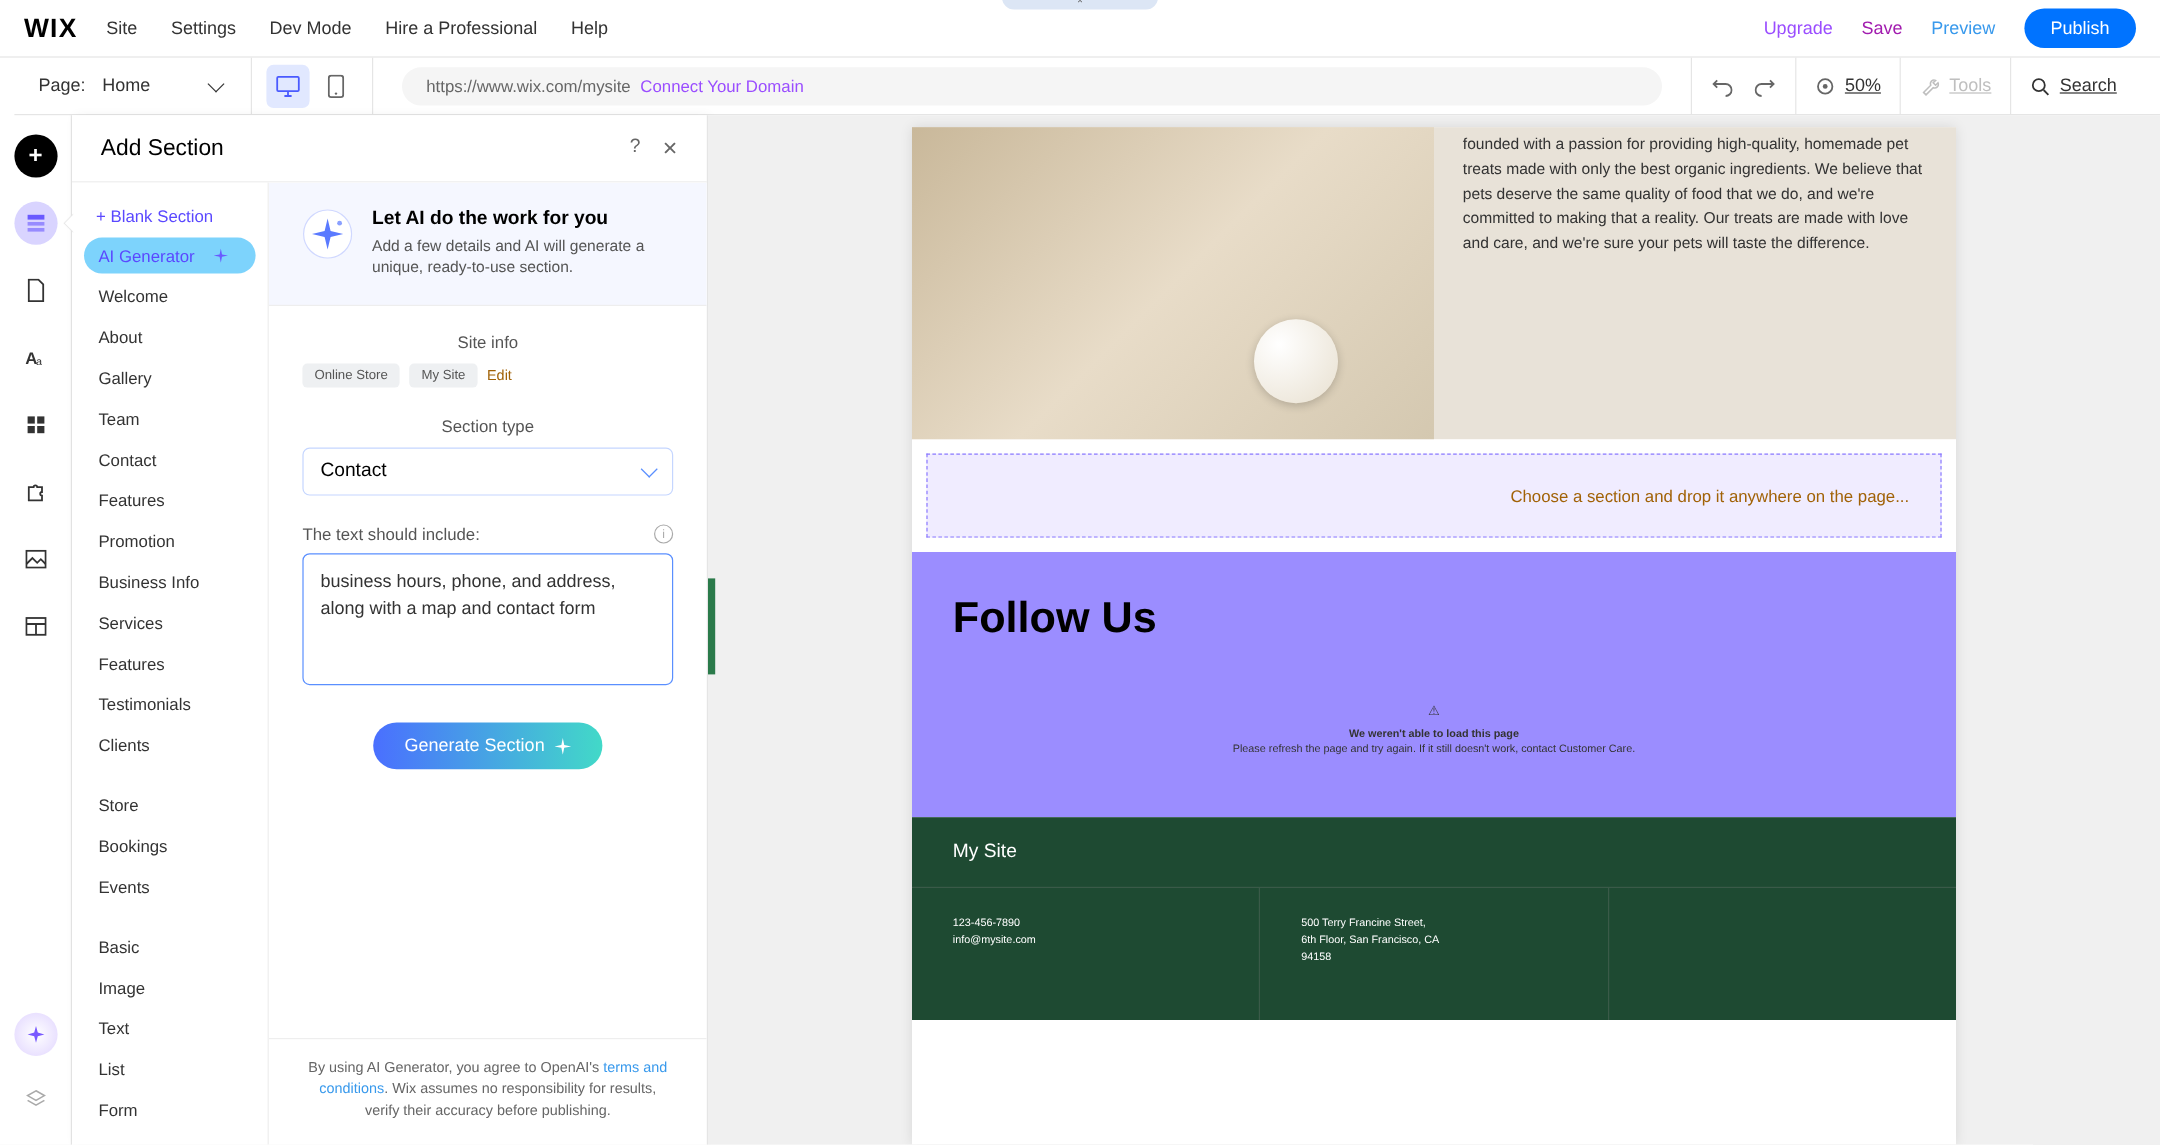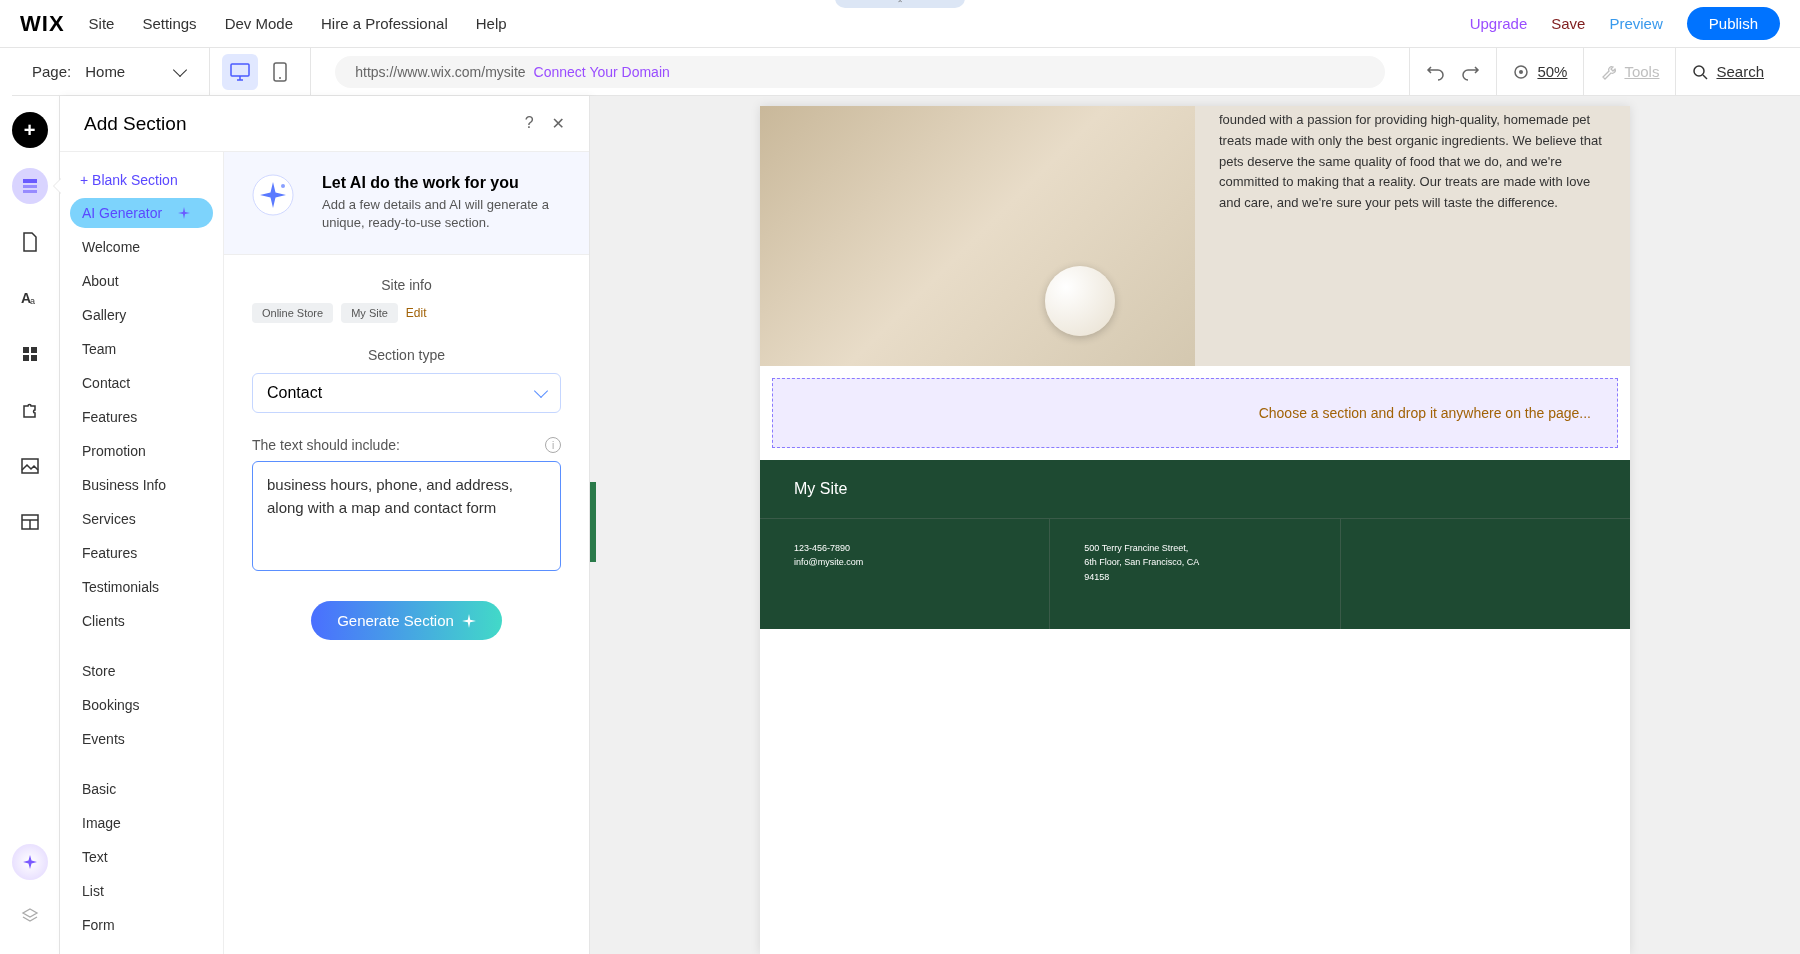--- a/index.html
+++ b/index.html
@@ -6,21 +6,21 @@
 body { background: #fff; overflow: hidden; width: 1800px; height: 954px; position: relative; }
 
 
 .top-bar { height: 48px; border-bottom: 1px solid #e5e5e5; display: flex; align-items: center; padding: 0 20px; gap: 24px; }
 .logo { font-weight: 900; font-size: 22px; letter-spacing: 1px; color: #000; }
 .menu-items { display: flex; gap: 28px; }
 .menu-item { font-size: 15px; color: #333; cursor: pointer; }
 .top-handle { position: absolute; left: 50%; transform: translateX(-50%); top: -2px; width: 130px; height: 10px; background: #dce6f5; border-radius: 0 0 10px 10px; display:flex; align-items:center; justify-content:center; font-size:8px; color:#666;}
 .top-right { margin-left: auto; display: flex; align-items: center; gap: 24px; }
 .upgrade { color: #9a4dff; font-size: 15px; }
-.save { color: #7f1d1d; font-size: 15px; }
+.save { color: #a21caf; font-size: 15px; }
 .preview { color: #3899ec; font-size: 15px; }
 .publish-btn { background: #0073ff; color: #fff; padding: 8px 22px; border-radius: 20px; font-size: 15px; border:none; }
 
 
 .second-bar { height: 48px; border-bottom: 1px solid #e5e5e5; display: flex; align-items: center; padding: 0 20px; gap: 14px; margin-left: 12px; }
 .page-label { font-size: 15px; color: #333; }
 .page-select { display: flex; align-items: center; gap: 50px; font-size: 15px; color: #333; padding-right: 10px;}
 .chevron-down { width: 10px; height: 10px; border-right: 1.5px solid #333; border-bottom: 1.5px solid #333; transform: rotate(45deg); margin-top:-4px;}
 .device-group { display: flex; gap: 4px; border-left: 1px solid #e5e5e5; border-right: 1px solid #e5e5e5; padding: 0 12px; height: 100%; align-items: center;}
 .device-btn { width: 36px; height: 36px; display: flex; align-items: center; justify-content: center; border-radius: 6px; }
@@ -52,21 +52,21 @@
 
 
 .cat-list { width: 164px; border-right: 1px solid #eee; padding: 14px 10px; overflow-y: auto; display:flex; flex-direction:column; gap: 4px;}
 .cat-blank { color: #5a48ff; font-size: 14px; padding: 6px 10px; }
 .cat-item { font-size: 14px; color: #333; padding: 7px 12px; border-radius: 20px; cursor:pointer;}
 .cat-item.ai-gen { background: #7dd3fc; color: #5a48ff; display:flex; align-items:center; gap:16px;}
 .cat-group-gap { height: 14px; }
 
 
 .form-area { flex: 1; display: flex; flex-direction: column; overflow-y:auto;}
-.ai-intro { background: #f5f7ff; padding: 22px 28px; display: flex; gap: 28px; border-bottom: 1px solid #eee;}
+.ai-intro { background: #f5f7ff; padding: 22px 28px; display: flex; gap: 16px; border-bottom: 1px solid #eee;}
 .ai-intro-icon { width: 42px; height: 42px; flex-shrink:0;}
 .ai-intro-title { font-size: 16px; font-weight: 600; margin-bottom: 4px;}
 .ai-intro-desc { font-size: 13px; color: #555; line-height: 1.4;}
 
 .form-inner { padding: 22px 28px; flex:1;}
 .form-label { font-size: 14px; color: #555; margin-bottom: 10px; display:block;text-align:center;}
 .tags { display: flex; gap: 8px; align-items: center; margin-bottom: 24px;}
 .tag { background: #eef0f2; font-size: 11px; padding: 4px 10px; border-radius: 4px; color: #555;}
 .edit-link { color: #a16207; font-size: 12px; }
 .select-box { border: 1px solid #c5d6ff; border-radius: 6px; padding: 10px 14px; font-size: 16px; display: flex; justify-content: space-between; align-items: center; margin-bottom: 24px;}
@@ -318,31 +318,42 @@
           <div class="gen-btn-wrap">
             <button class="gen-btn">
               <span>Generate Section</span>
               <svg width="14" height="14" viewBox="0 0 14 14">
                   <path d="M7 0 L8.2 5.8 L14 7 L8.2 8.2 L7 14 L5.8 8.2 L0 7 L5.8 5.8 Z" fill="#fff"></path>
                 </svg>
             </button>
           </div>
         </div>
 
+        <div class="disclaimer">
+          <span>By using AI Generator, you agree to OpenAI's </span><a href="#">terms and conditions</a><span>. Wix assumes no responsibility for results, verify their accuracy before publishing.</span>
+        </div>
       </div>
     </div>
   </div>
 
   <div class="canvas-area">
     <div class="site-preview">
       <div class="hero-row">
         <div class="hero-img"></div>
         <div class="hero-text">founded with a passion for providing high-quality, homemade pet treats made with only the best organic ingredients. We believe that pets deserve the same quality of food that we do, and we're committed to making that a reality. Our treats are made with love and care, and we're sure your pets will taste the difference.</div>
       </div>
       <div class="drop-zone">Choose a section and drop it anywhere on the page...</div>
+      <div class="follow-section">
+        <div class="follow-title">Follow Us</div>
+        <div class="error-msg">
+          <div class="error-icon-small">⚠</div>
+          <div style="font-weight:600;">We weren't able to load this page</div>
+          <div>Please refresh the page and try again. If it still doesn't work, contact Customer Care.</div>
+        </div>
+      </div>
       <div class="footer-dark">
         <div class="footer-title-row">My Site</div>
         <div class="footer-cols">
           <div class="footer-col">
             <div>123-456-7890</div>
             <div>info@mysite.com</div>
           </div>
           <div class="footer-col">
             <div>500 Terry Francine Street,</div>
             <div>6th Floor, San Francisco, CA</div>

